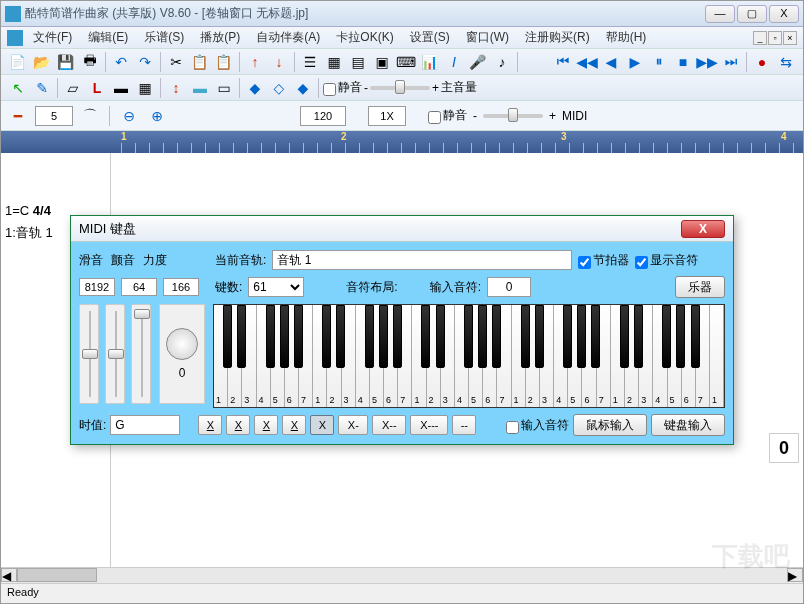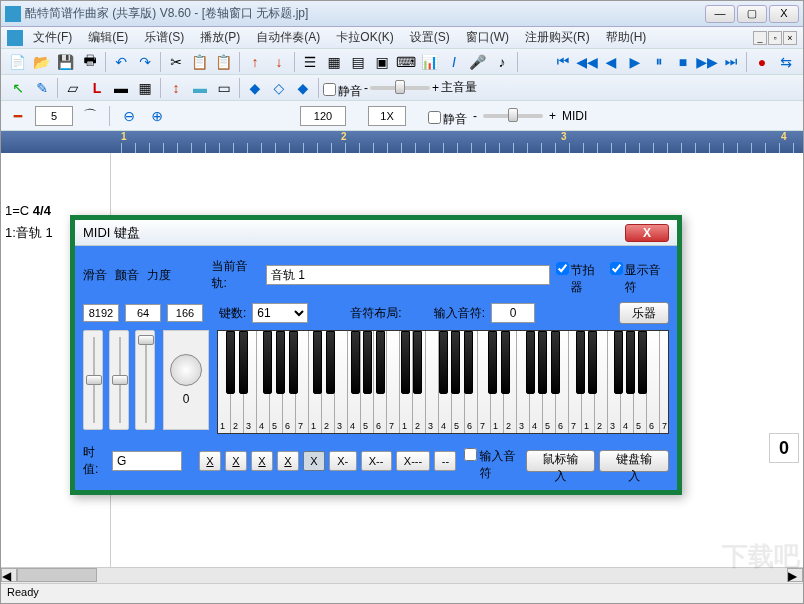--- a/index.html
+++ b/index.html
@@ -21,35 +21,35 @@
 
 
 .toolbar { height: 26px; background: linear-gradient(#f0f4fb,#e2eaf5); display: flex; align-items: center; padding: 0 6px; gap: 2px; border-bottom: 1px solid #cdd; }
 .tool-btn { width: 22px; height: 22px; border: 1px solid transparent; display: flex; align-items: center; justify-content: center; cursor: pointer; border-radius: 2px; }
 .tool-sep { width: 1px; height: 20px; background: #bbc; margin: 0 2px; }
 .tool-glyph { font-size: 14px; }
 
 
 .toolbar2 { height: 30px; display: flex; align-items: center; gap: 6px; padding: 0 6px; border-bottom: 1px solid #cdd; background: #f0f4fb; }
 .small-field { width: 38px; height: 20px; border: 1px solid #999; background: #fff; text-align: center; font-size: 11px; }
-.chk { display: flex; align-items: flex-start; gap: 2px; margin-top: 8px; }
+.chk { display: flex; align-items: flex-end; gap: 2px; }
 .slider { width: 60px; height: 4px; background: #ccc; position: relative; border-radius: 2px; }
 .slider .thumb { width: 10px; height: 14px; background: linear-gradient(#fff,#ccc); border: 1px solid #888; position: absolute; top: -6px; left: 25px; border-radius: 2px; }
 
 
 .ruler { height: 22px; background: linear-gradient(#5a7ab0,#3a5a90); color: #fff; position: relative; font-size: 10px; }
 .ruler .tick { position: absolute; top: 0; color: #fd7; font-weight: bold; }
 .ruler .sub { position: absolute; top: 12px; width: 1px; height: 10px; background: #9bd; }
 .content { flex: 1; background: #fff; position: relative; display: flex; }
 .left-gutter { width: 110px; background: #fff; border-right: 1px solid #ccc; padding: 50px 4px 0; font-size: 13px; }
 .left-gutter .line { margin-bottom: 6px; }
 .canvas { flex: 1; background: #fff; position: relative; overflow: hidden; }
 
 
-.dialog { position: absolute; left: 70px; top: 215px; width: 612px; background: #3b82f6; border: 5px solid #15803d; box-shadow: 3px 3px 10px rgba(0,0,0,0.3); }
+.dialog { position: absolute; left: 70px; top: 215px; width: 664px; background: #7dd3fc; border: 1px solid #15803d; box-shadow: 3px 3px 10px rgba(0,0,0,0.3); }
 .dialog .dlg-title { height: 26px; background: linear-gradient(#fdfefe,#e4ecf5); display: flex; align-items: center; padding: 0 8px; border-bottom: 1px solid #bcc; }
 .dlg-title span { flex: 1; font-size: 13px; }
 .dlg-close { width: 44px; height: 18px; background: linear-gradient(#e88,#c33); border: 1px solid #a22; border-radius: 3px; color: #fff; text-align: center; line-height: 16px; cursor: pointer; font-weight: bold; }
 .dlg-body { padding: 8px; }
 .dlg-row { display: flex; align-items: center; gap: 6px; margin-bottom: 6px; }
 .lbl { font-size: 12px; }
 .field { height: 20px; border: 1px solid #999; background: #fff; padding: 0 4px; font-size: 12px; }
 .field.track { width: 300px; }
 .sel { height: 20px; border: 1px solid #999; background: #fff; font-size: 12px; }
 .btn { height: 22px; padding: 0 12px; border: 1px solid #888; background: linear-gradient(#fefefe,#e0e0e0); border-radius: 3px; cursor: pointer; font-size: 12px; }
@@ -78,21 +78,21 @@
 .note-btn { width: 24px; height: 20px; border: 1px solid #999; background: linear-gradient(#fff,#e4e4e4); font-size: 11px; text-align: center; line-height: 18px; cursor: pointer; border-radius: 2px; }
 .note-btn.active { background: #d0d8e0; border-color: #678; }
 
 
 .statusbar { height: 20px; background: #f0f0f0; border-top: 1px solid #ccc; padding: 2px 6px; font-size: 11px; }
 .hscroll { height: 16px; background: #f0f0f0; border-top: 1px solid #ccc; display: flex; }
 .hscroll .sbtn { width: 16px; height: 14px; border: 1px solid #aaa; background: #e8e8e8; }
 .hscroll .strack { flex: 1; background: #e8e8e8; position: relative; }
 .hscroll .sthumb { position: absolute; left: 0; top: 0; width: 80px; height: 14px; background: #ccc; border: 1px solid #aaa; }
 
-.watermark { position: absolute; right: 4px; bottom: 30px; font-size: 26px; color: rgba(0,0,0,0.08); font-weight: bold; }
+.watermark { position: absolute; right: 14px; bottom: 30px; font-size: 26px; color: rgba(0,0,0,0.08); font-weight: bold; }
 .right-zero { position: absolute; right: 4px; top: 280px; width: 30px; height: 30px; border: 1px solid #ccc; background: #fff; text-align: center; line-height: 28px; font-size: 18px; font-weight: bold; }
 </style>
 </head>
 <body>
 
 <div class="main-window">
 
   <div class="titlebar">
     <div class="icon"></div>
     <div class="title">酷特简谱作曲家 (共享版)  V8.60 - [卷轴窗口   无标题.jp]</div>

